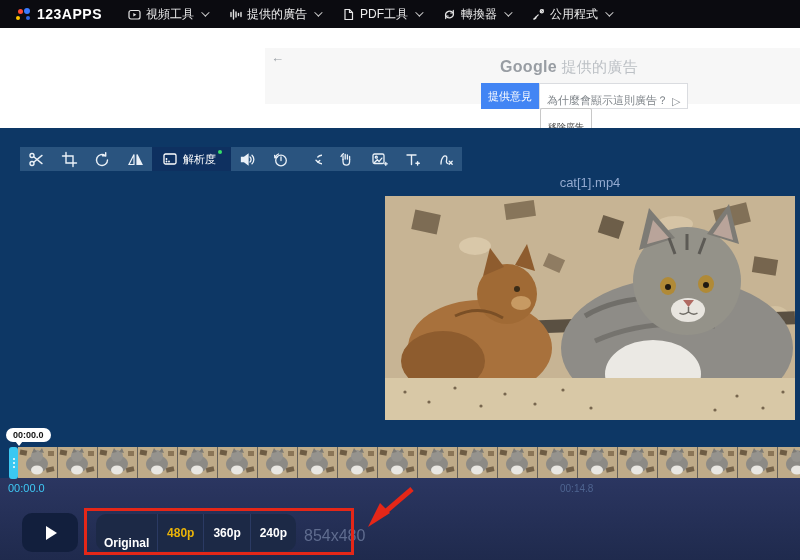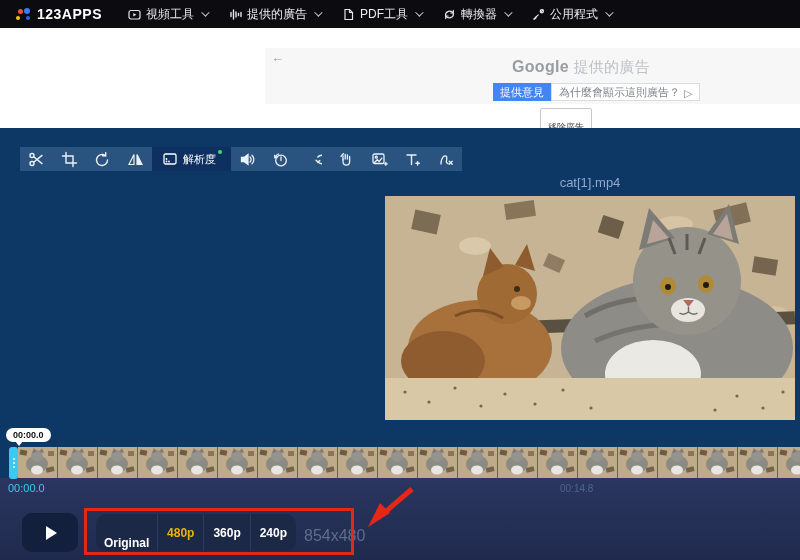--- a/index.html
+++ b/index.html
@@ -20,25 +20,25 @@
   .nav-items { display:flex; align-items:center; gap:22px; font-size:12px; }
   .nav-item { display:flex; align-items:center; gap:5px; cursor:pointer; white-space:nowrap; }
   .nav-item svg { display:block; }
   .chev { width:6px; height:6px; border-right:1.4px solid #cfcfcf; border-bottom:1.4px solid #cfcfcf;
           transform:rotate(45deg) translateY(-2px); margin-left:2px; }
 
   
   .ad-zone { position:absolute; top:28px; left:0; width:800px; height:100px; background:#fff; }
   .ad-block { position:absolute; left:265px; top:20px; width:535px; height:56px; background:#f7f7f7; }
   .ad-back { position:absolute; left:6px; top:2px; font-size:13px; color:#9aa0a6; cursor:pointer; }
-  .ad-col { position:absolute; left:228px; top:10px; width:176px; text-align:center; }
+  .ad-col { position:absolute; left:216px; top:10px; width:176px; text-align:center; }
   .ad-google-line { font-size:15px; color:#9aa0a6; letter-spacing:.3px; white-space:nowrap; }
   .ad-google-line .g { font-weight:bold; color:#989da3; font-size:16px; }
   .ad-google-line .suffix { color:#bcc0c5; }
-  .ad-feedback-row { display:flex; margin-top:6px; height:18px; white-space:nowrap; }
+  .ad-feedback-row { display:flex; margin-top:6px; height:26px; white-space:nowrap; }
   .ad-feedback-btn { background:#4285f4; color:#fff; font-size:11px; padding:0 7px; border:none;
                      display:flex; align-items:center; cursor:pointer; }
   .ad-why { background:#fff; border:1px solid #dadce0; color:#80868b; font-size:11px;
             display:flex; align-items:flex-end; gap:4px; padding:0 7px; cursor:pointer; }
   .ad-remove { position:absolute; left:540px; top:80px; background:#fff; border:1px solid #c8c8c8;
                border-radius:2px; font-size:9px; color:#444; padding:12px 7px; cursor:pointer; }
 
   
   .editor { position:absolute; top:128px; left:0; width:800px; height:432px; background:#0d3765; }
   .bottom-zone { position:absolute; left:0; top:350px; width:800px; height:82px;

